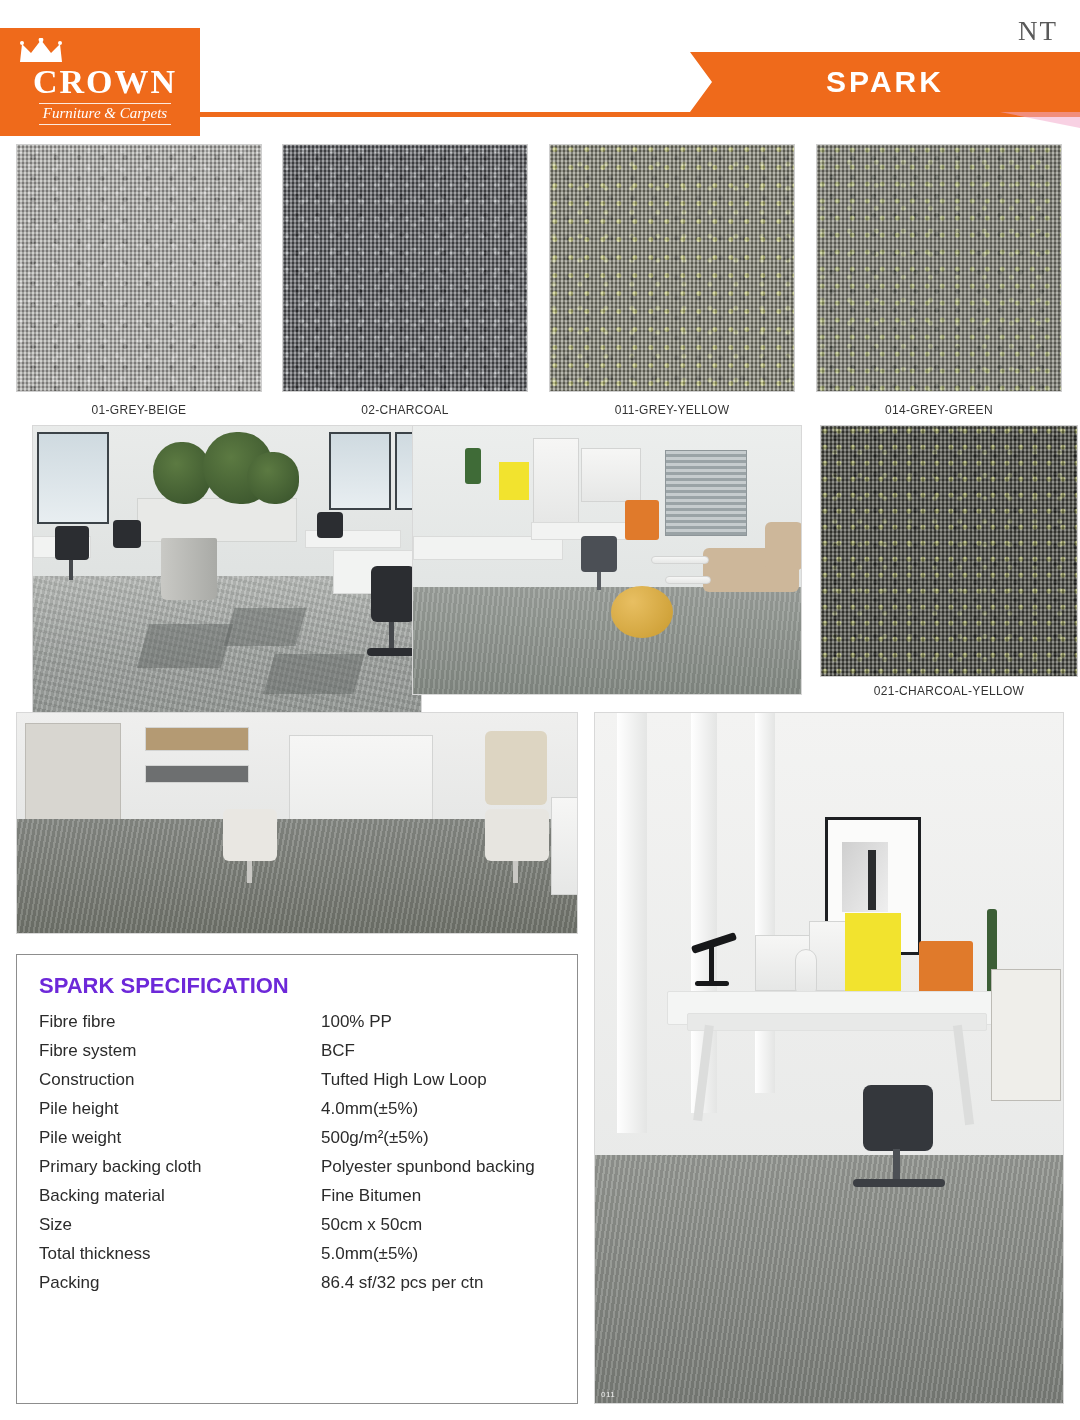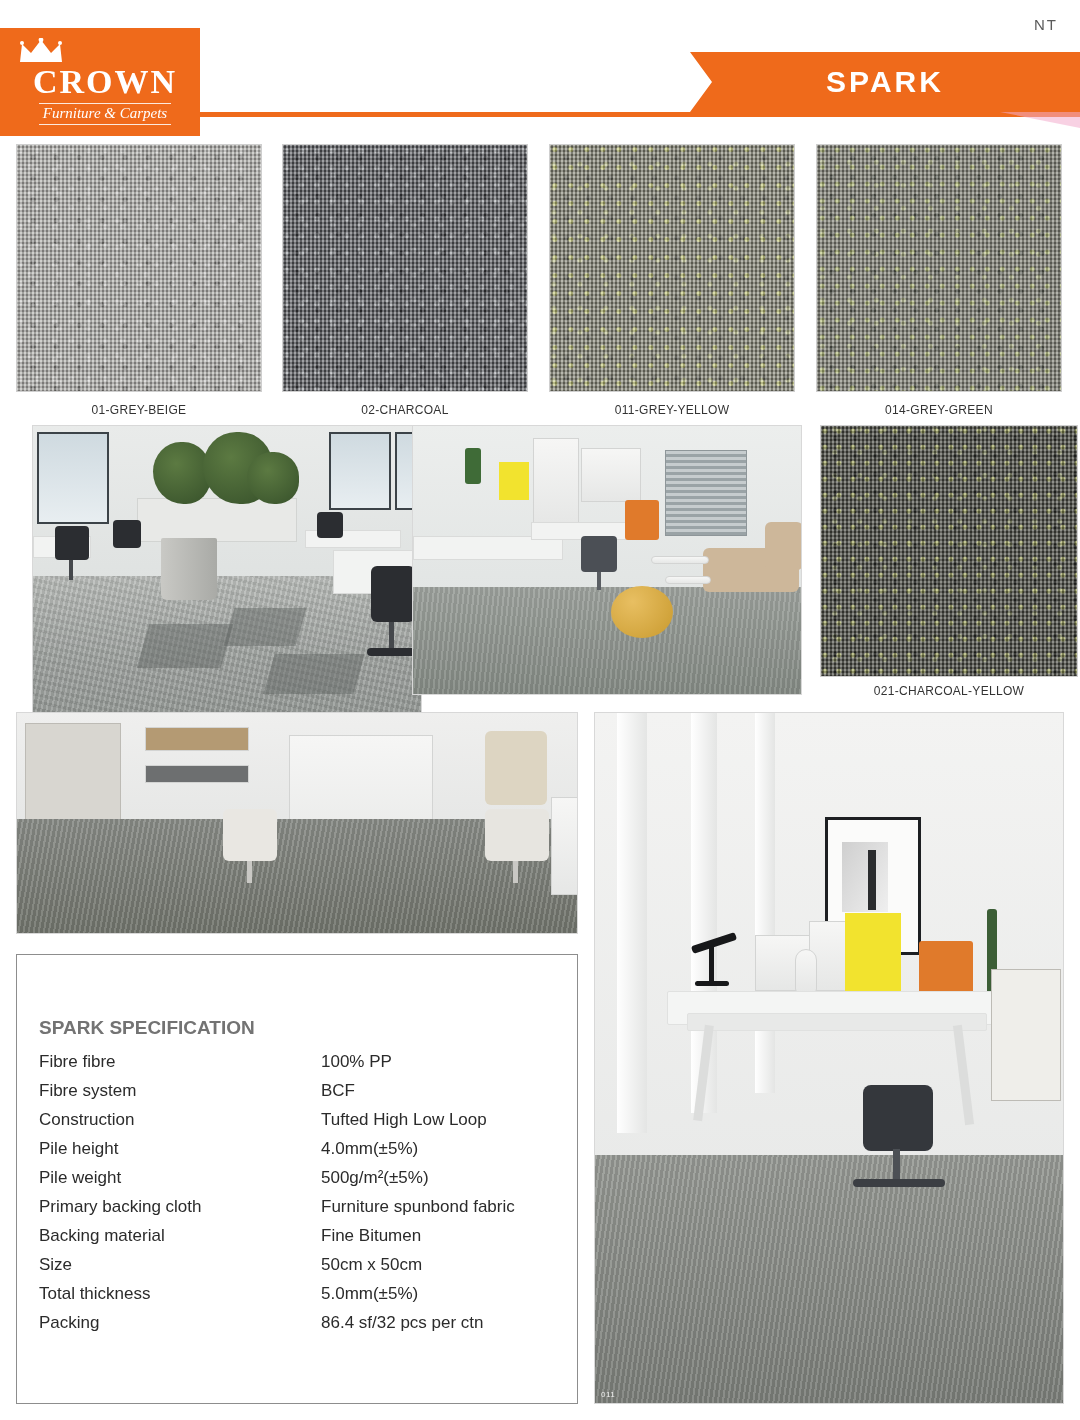--- a/index.html
+++ b/index.html
@@ -13,24 +13,24 @@
     width: 1080px;
     height: 1420px;
     background: #ffffff;
     overflow: hidden;
   }
 
   
   .top-right-code {
     position: absolute;
     top: 16px; right: 22px;
-    font-size: 15px;
+    font-size: 27px;
     letter-spacing: 2px;
     color: #5a5a5a;
-    font-family: Liberation Sans, sans-serif;
+    font-family: Liberation Serif, serif;
   }
   .brand-block {
     position: absolute;
     left: 0; top: 28px;
     width: 200px; height: 108px;
     background: #ef6a1b;
     display: flex;
     flex-direction: column;
     align-items: center;
     justify-content: center;
@@ -280,25 +280,24 @@
   
   .spec-box {
     position: absolute;
     left: 16px; top: 954px;
     width: 562px; height: 450px;
     border: 1px solid #8d8d8d;
     background: #ffffff;
     padding: 18px 22px 10px 22px;
   }
   .spec-title {
-    font-size: 19px;
+    font-size: 22px;
     font-weight: bold;
-    color: #737373;
+    color: #6d28d9;
     margin-bottom: 14px;
-    margin-top: 44px;
   }
   .spec-row {
     display: flex;
     font-size: 17px;
     color: #2b2b2b;
     line-height: 1.0;
     margin-bottom: 12px;
   }
   .spec-key { width: 282px; }
   .spec-val { flex: 1; }
@@ -463,21 +462,21 @@
     <div class="spec-row">
       <div class="spec-key">Pile height</div>
       <div class="spec-val">4.0mm(±5%)</div>
     </div>
     <div class="spec-row">
       <div class="spec-key">Pile weight</div>
       <div class="spec-val">500g/m²(±5%)</div>
     </div>
     <div class="spec-row">
       <div class="spec-key">Primary backing cloth</div>
-      <div class="spec-val">Furniture spunbond fabric</div>
+      <div class="spec-val">Polyester spunbond backing</div>
     </div>
     <div class="spec-row">
       <div class="spec-key">Backing material</div>
       <div class="spec-val">Fine Bitumen</div>
     </div>
     <div class="spec-row">
       <div class="spec-key">Size</div>
       <div class="spec-val">50cm x 50cm</div>
     </div>
     <div class="spec-row">

